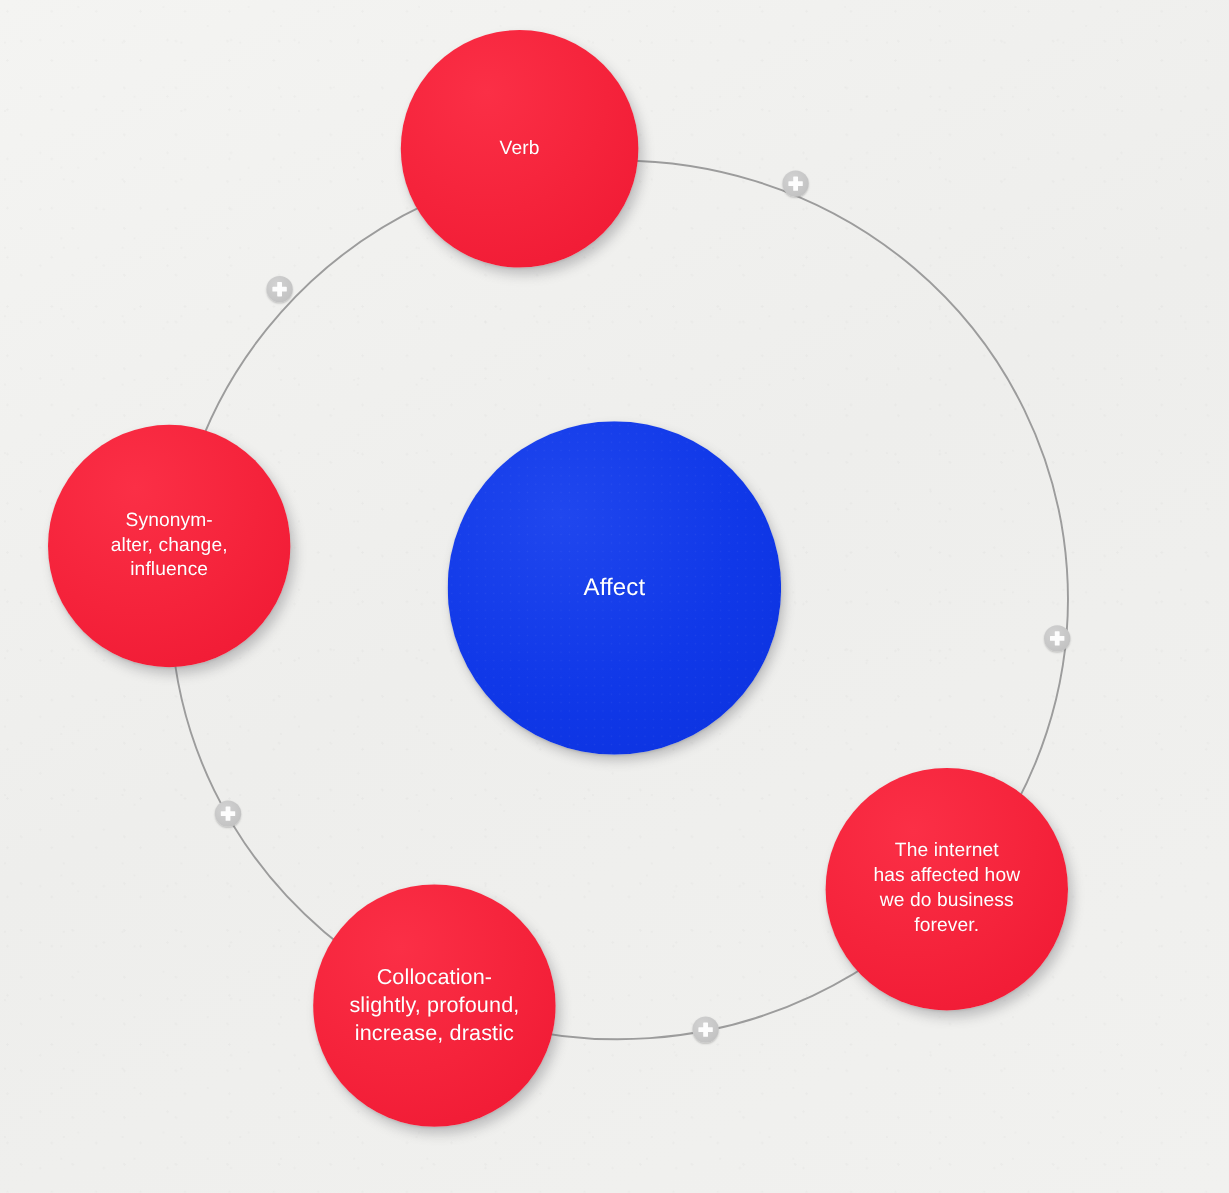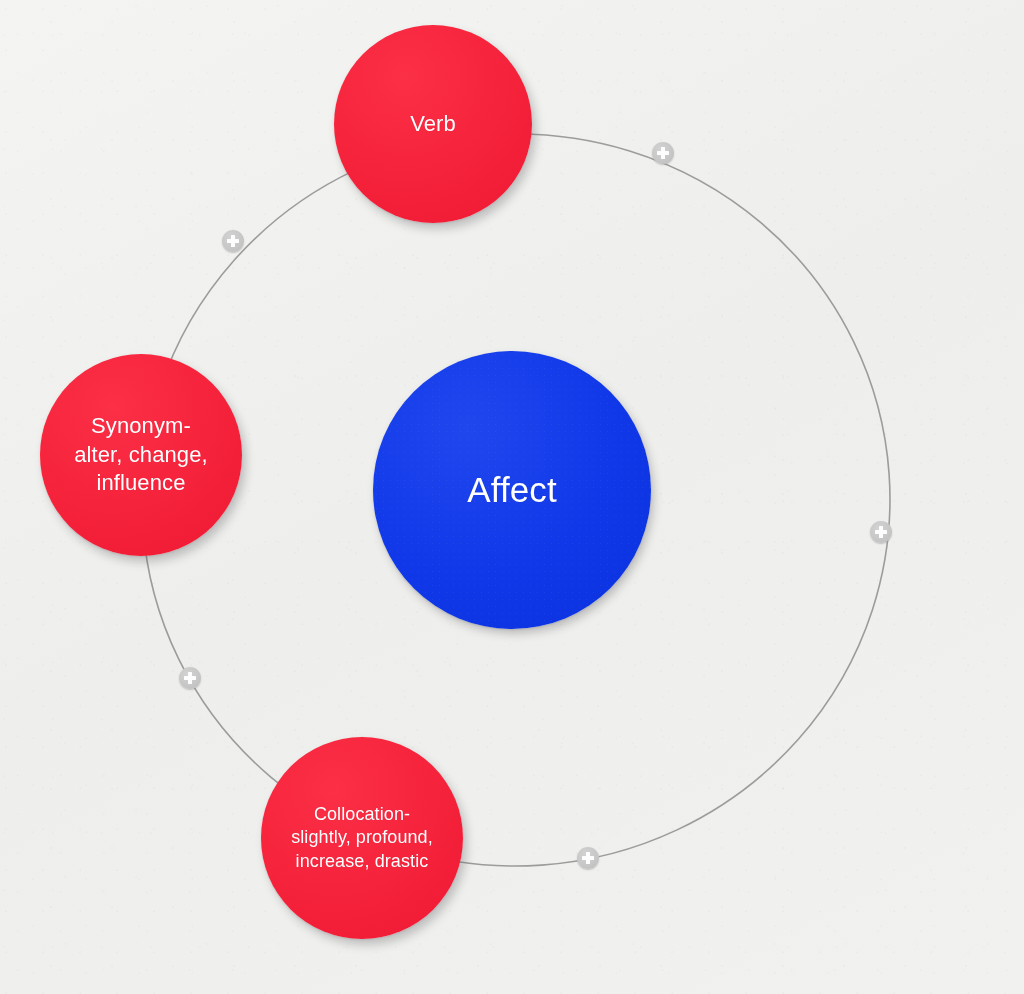--- a/index.html
+++ b/index.html
@@ -59,33 +59,33 @@
 
   .center-node {
     background:
       radial-gradient(circle at 50% 50%, rgba(255,255,255,0.055) 0 0.7px, transparent 0.8px) 0 0 / 7px 7px,
       radial-gradient(circle at 34% 28%, #2047ee 0%, #1038e8 55%, #0b31dd 100%);
     box-shadow:
       3px 5px 9px rgba(80,80,85,0.30),
       0 1px 2px rgba(0,0,0,0.12);
   }
   .center-node .node-label {
-    font-size: 35px;
+    font-size: 20px;
     font-weight: 400;
   }
 
   .leaf-node {
     background:
       radial-gradient(circle at 36% 26%, #fb2f46 0%, #f5233b 52%, #ef1733 100%);
     box-shadow:
       4px 6px 10px rgba(90,90,95,0.32),
       0 1px 2px rgba(0,0,0,0.10);
   }
   .leaf-node .node-label {
-    font-size: 22px;
+    font-size: 16px;
     font-weight: 400;
   }
   .leaf-node.small-text .node-label { font-size: 18px; }
 
   .plus-badge {
     position: absolute;
     width: 22px;
     height: 22px;
     border-radius: 50%;
     background: radial-gradient(circle at 38% 32%, #d2d2d2 0%, #c6c6c6 60%, #bcbcbc 100%);
@@ -117,20 +117,26 @@
 
   <svg id="ring-layer" viewBox="0 0 1024 994" xmlns="http://www.w3.org/2000/svg">
     <ellipse cx="516" cy="500" rx="374" ry="366" fill="none" stroke="#9c9c9c" stroke-width="1.6" transform="rotate(-4 516 500)"></ellipse>
   </svg>
 
   <div class="node leaf-node" style="left:334px; top:25px; width:198px; height:198px;">
     <span class="node-label">Verb</span>
   </div>
 
 
+  <div class="node leaf-node" style="left:688px; top:640px; width:202px; height:202px;">
+    <span class="node-label">The internet
+has affected how
+we do business
+forever.</span>
+  </div>
 
   <div class="node leaf-node small-text" style="left:261px; top:737px; width:202px; height:202px;">
     <span class="node-label">Collocation-
 slightly, profound,
 increase, drastic</span>
   </div>
 
   <div class="node leaf-node" style="left:40px; top:354px; width:202px; height:202px;">
     <span class="node-label">Synonym-
 alter, change,

